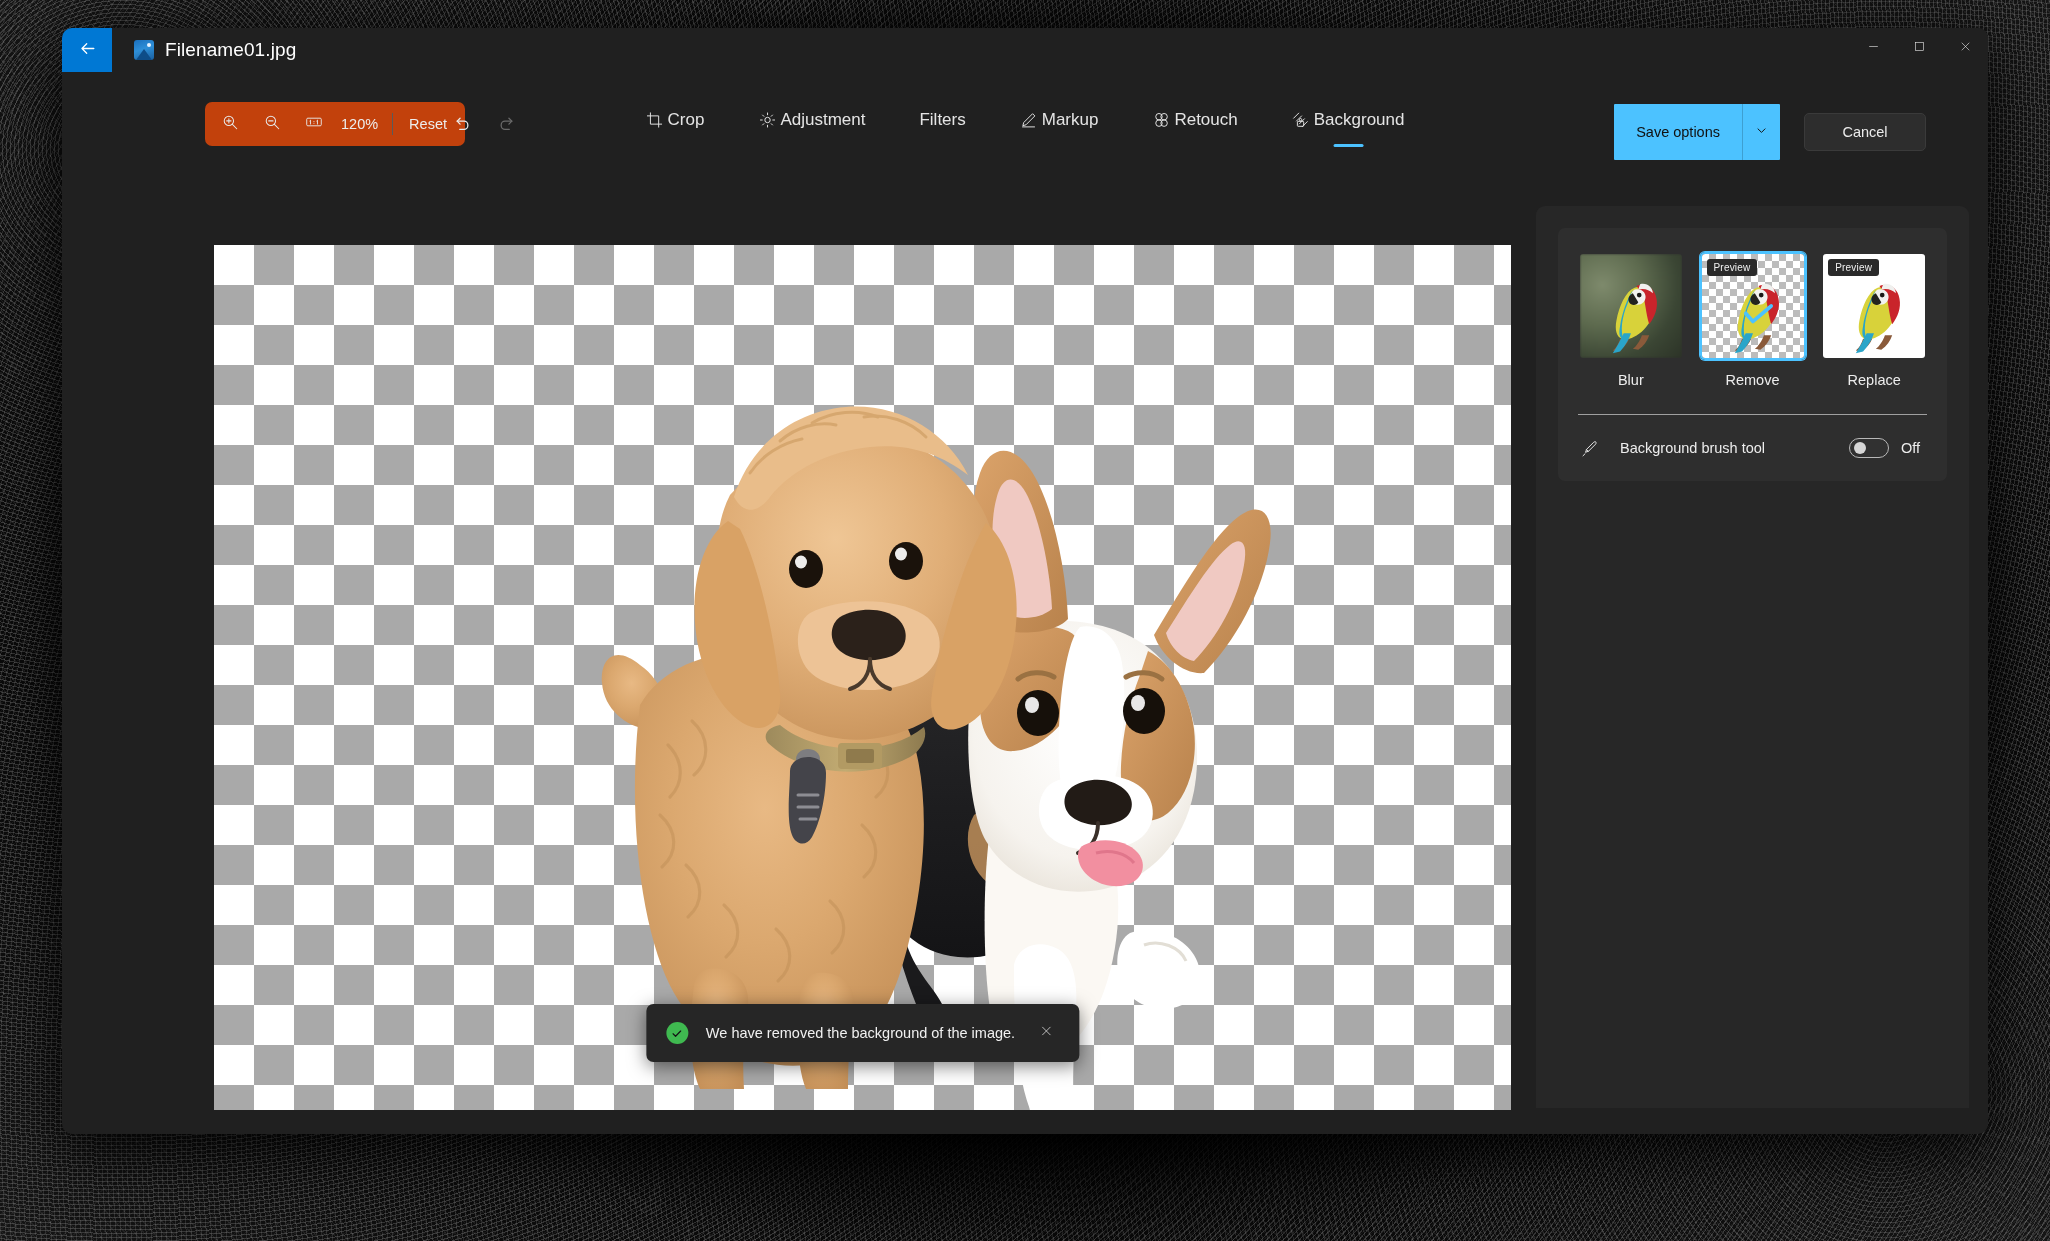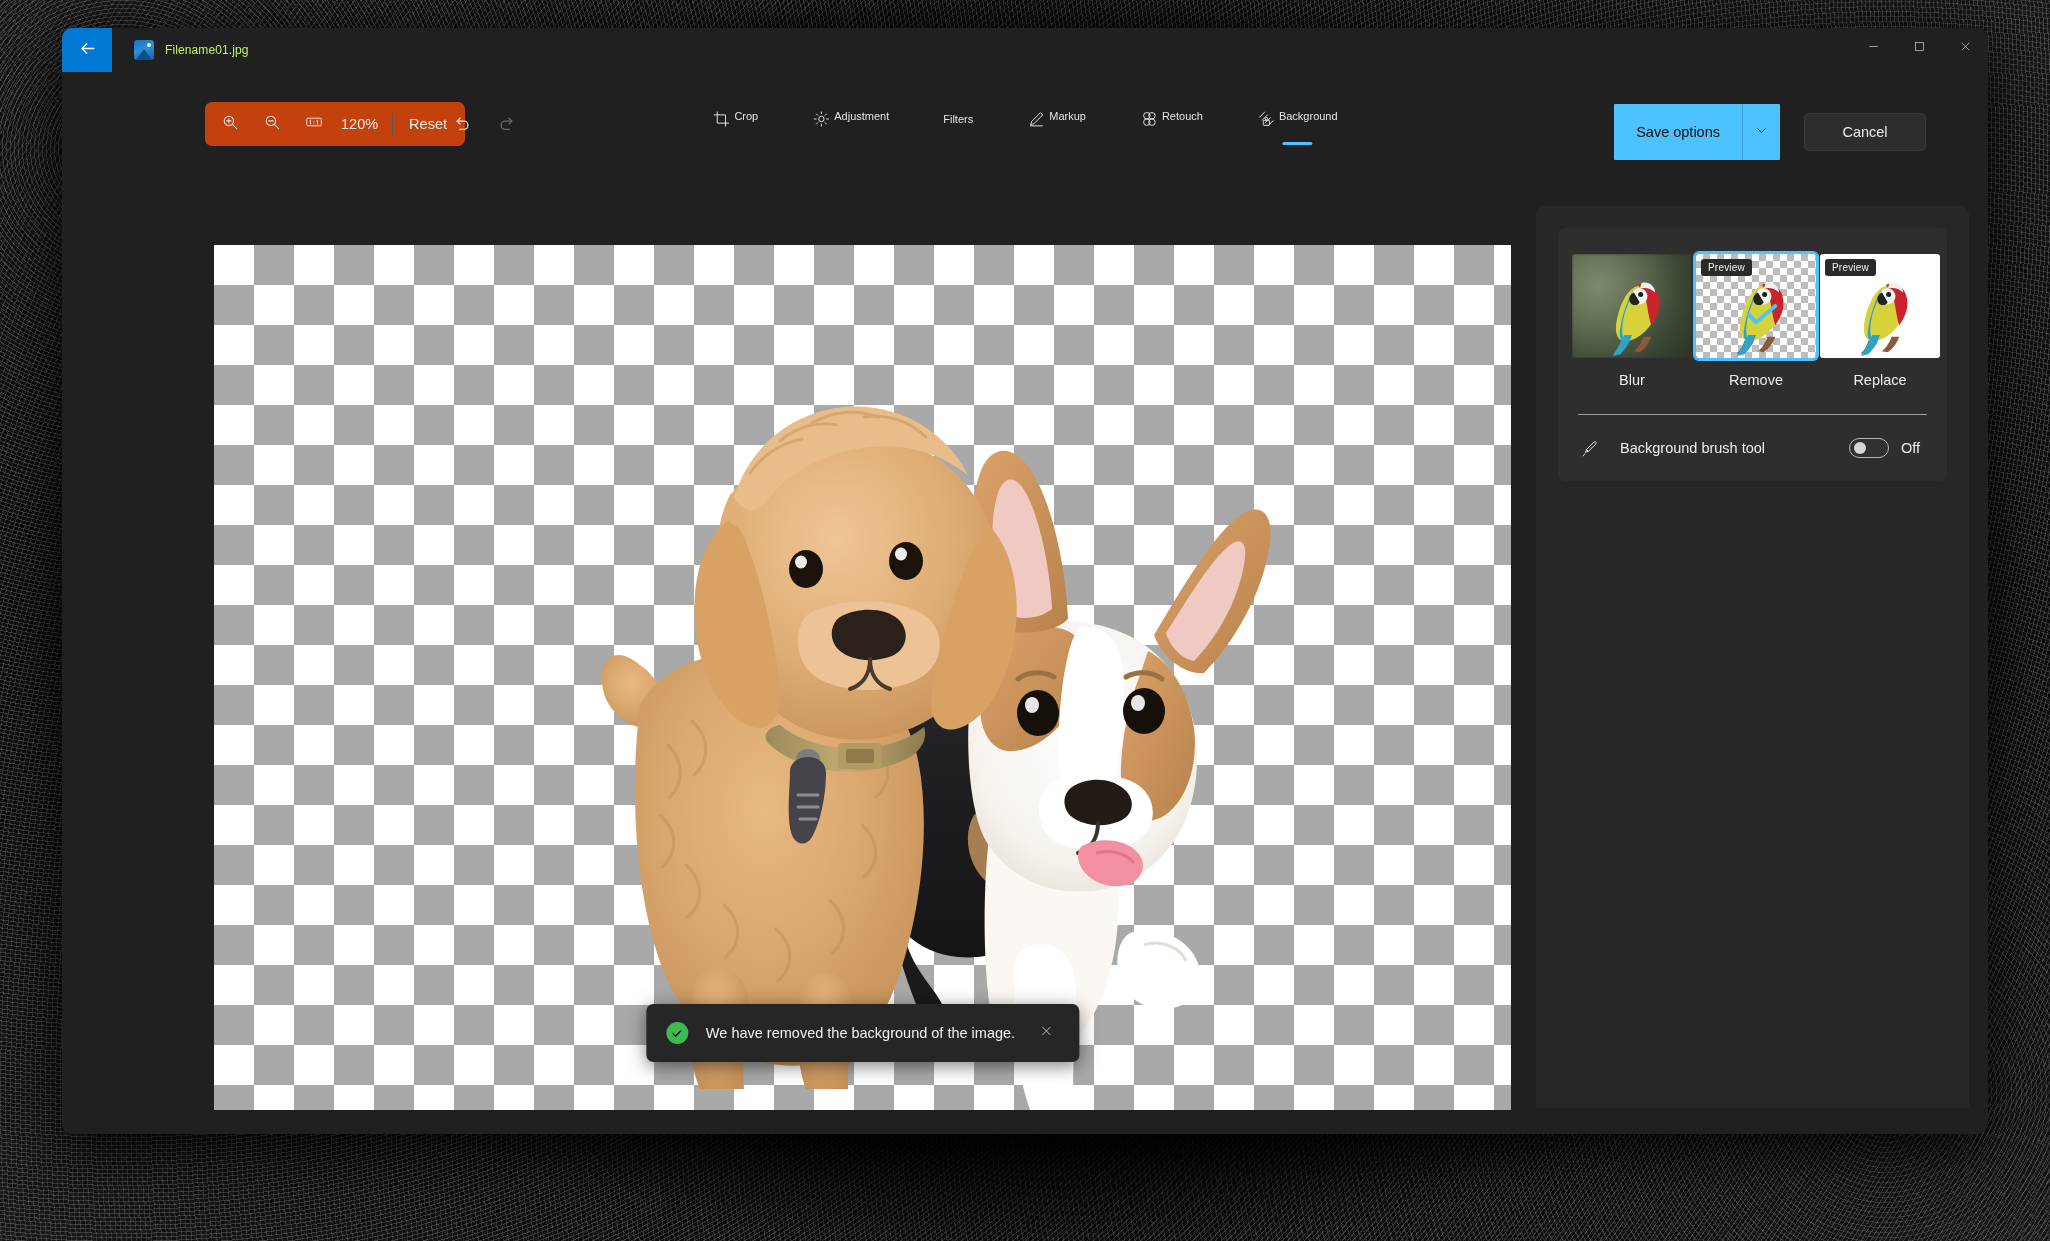--- a/index.html
+++ b/index.html
@@ -94,22 +94,22 @@
   }
   #file-thumb::after {
     content: "";
     position: absolute;
     right: 3px; top: 3px;
     width: 4px; height: 4px;
     border-radius: 50%;
     background: #e8f3ff;
   }
   #file-name {
-    color: #bef264;
-    font-size: 12px;
+    color: #ffffff;
+    font-size: 19px;
     letter-spacing: .1px;
     white-space: nowrap;
   }
 
   #window-controls {
     margin-left: auto;
     display: flex;
     align-items: flex-start;
     height: 100%;
   }
@@ -196,28 +196,29 @@
     position: absolute;
     left: 50%;
     transform: translateX(-50%);
     top: 18px;
     display: flex;
     align-items: center;
     gap: 0;
   }
   .tab {
     display: flex;
+    align-items: center;
     gap: 4px;
     padding: 10px 21px 8px 21px;
     margin: 0 6px;
     border-radius: 5px;
     cursor: pointer;
     position: relative;
     color: #e4e4e4;
-    font-size: 11px;
+    font-size: 17px;
     white-space: nowrap;
   }
   .tab .ticon { width: 18px; height: 18px; display: flex; align-items: center; justify-content: center; }
   .tab .ticon svg { width: 18px; height: 18px; stroke: #e4e4e4; fill: none; stroke-width: 1.3; }
   .tab.active::after {
     content: "";
     position: absolute;
     bottom: -9px;
     left: 50%;
     transform: translateX(-50%);
@@ -378,21 +379,21 @@
     gap: 12px;
   }
   .thumb-item {
     width: 112px;
     display: flex;
     flex-direction: column;
     align-items: center;
     cursor: pointer;
   }
   .thumb-box {
-    width: 124px;
+    width: 106px;
     height: 108px;
     border-radius: 5px;
     position: relative;
     overflow: hidden;
     border: 2px solid transparent;
   }
   .thumb-item.selected .thumb-box {
     border-color: #4cc2ff;
     box-shadow: 0 0 0 1px #4cc2ff;
   }

